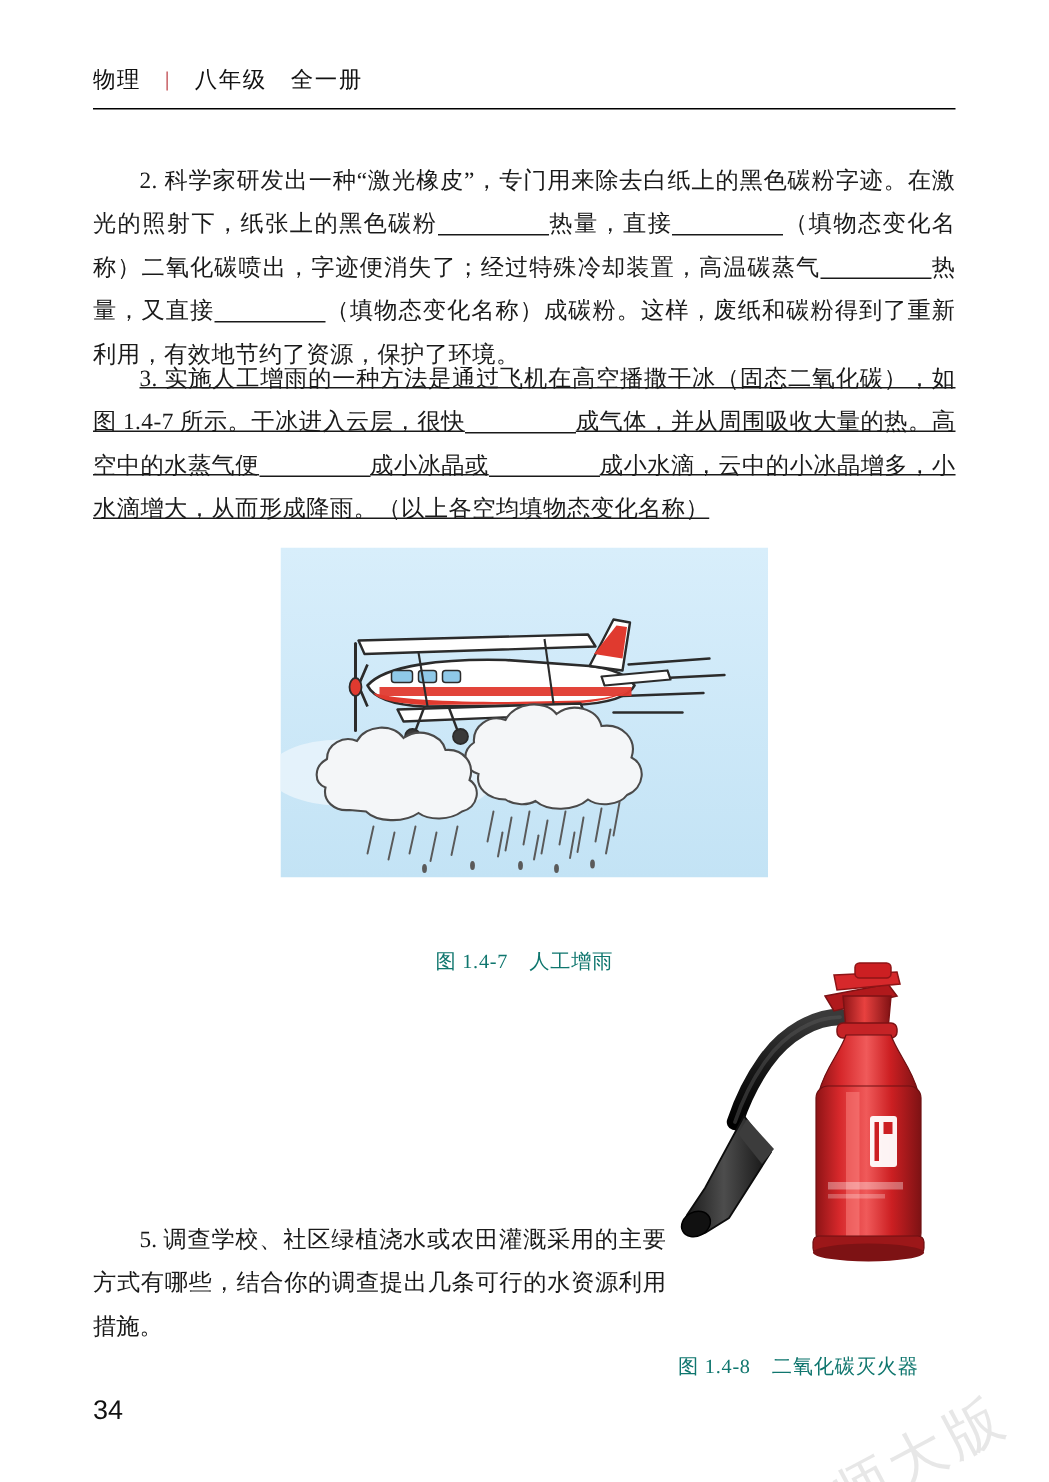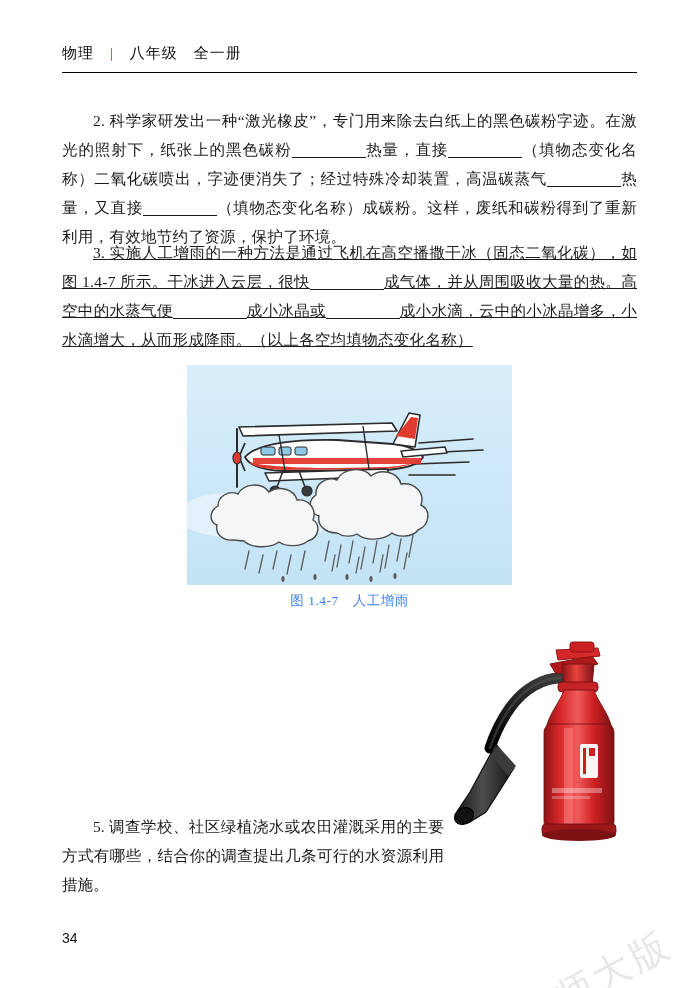--- a/index.html
+++ b/index.html
@@ -81,21 +81,22 @@
     top: 365px;
     width: 325px;
     height: 220px;
   }
   .figure1 svg { display: block; }
   .caption {
     position: absolute;
     text-align: center;
     font-size: 13.5px;
     letter-spacing: 0.5px;
-    color: #3b82f6;
+    color: #0f766e;
+    margin-top: 40px;
   }
   #caption-1 {
     left: 187px;
     top: 592px;
     width: 325px;
   }
   .cap-num { margin-right: 14px; }
 
   
   #para-4 {
@@ -131,21 +132,21 @@
     top: 862px;
     width: 195px;
     text-align: left;
   }
 
   
   .page-number {
     position: absolute;
     left: 62px;
     top: 930px;
-    font-size: 14px;
+    font-size: 18px;
     color: #111;
     font-family: "Liberation Sans", sans-serif;
   }
 
   
   .watermark {
     position: absolute;
     right: 18px;
     bottom: 24px;
     font-size: 38px;
@@ -347,18 +348,21 @@
         <rect x="128" y="112" width="18" height="34" rx="2" fill="#ffffff" opacity="0.95"></rect>
         <rect x="131" y="116" width="3" height="26" fill="#cc1f22"></rect>
         <rect x="137" y="116" width="6" height="8" fill="#cc1f22"></rect>
       </g>
 
       <rect x="100" y="156" width="50" height="5" fill="#ffffff" opacity="0.35"></rect>
       <rect x="100" y="164" width="38" height="3" fill="#ffffff" opacity="0.25"></rect>
     </svg>
   </div>
 
+  <div class="caption" id="caption-2">
+    <span class="cap-num">图 1.4-8</span><span>二氧化碳灭火器</span>
+  </div>
 
   <div class="page-number">34</div>
 
   <div class="watermark">北师大版</div>
 
 </div>
 
 </body></html>

